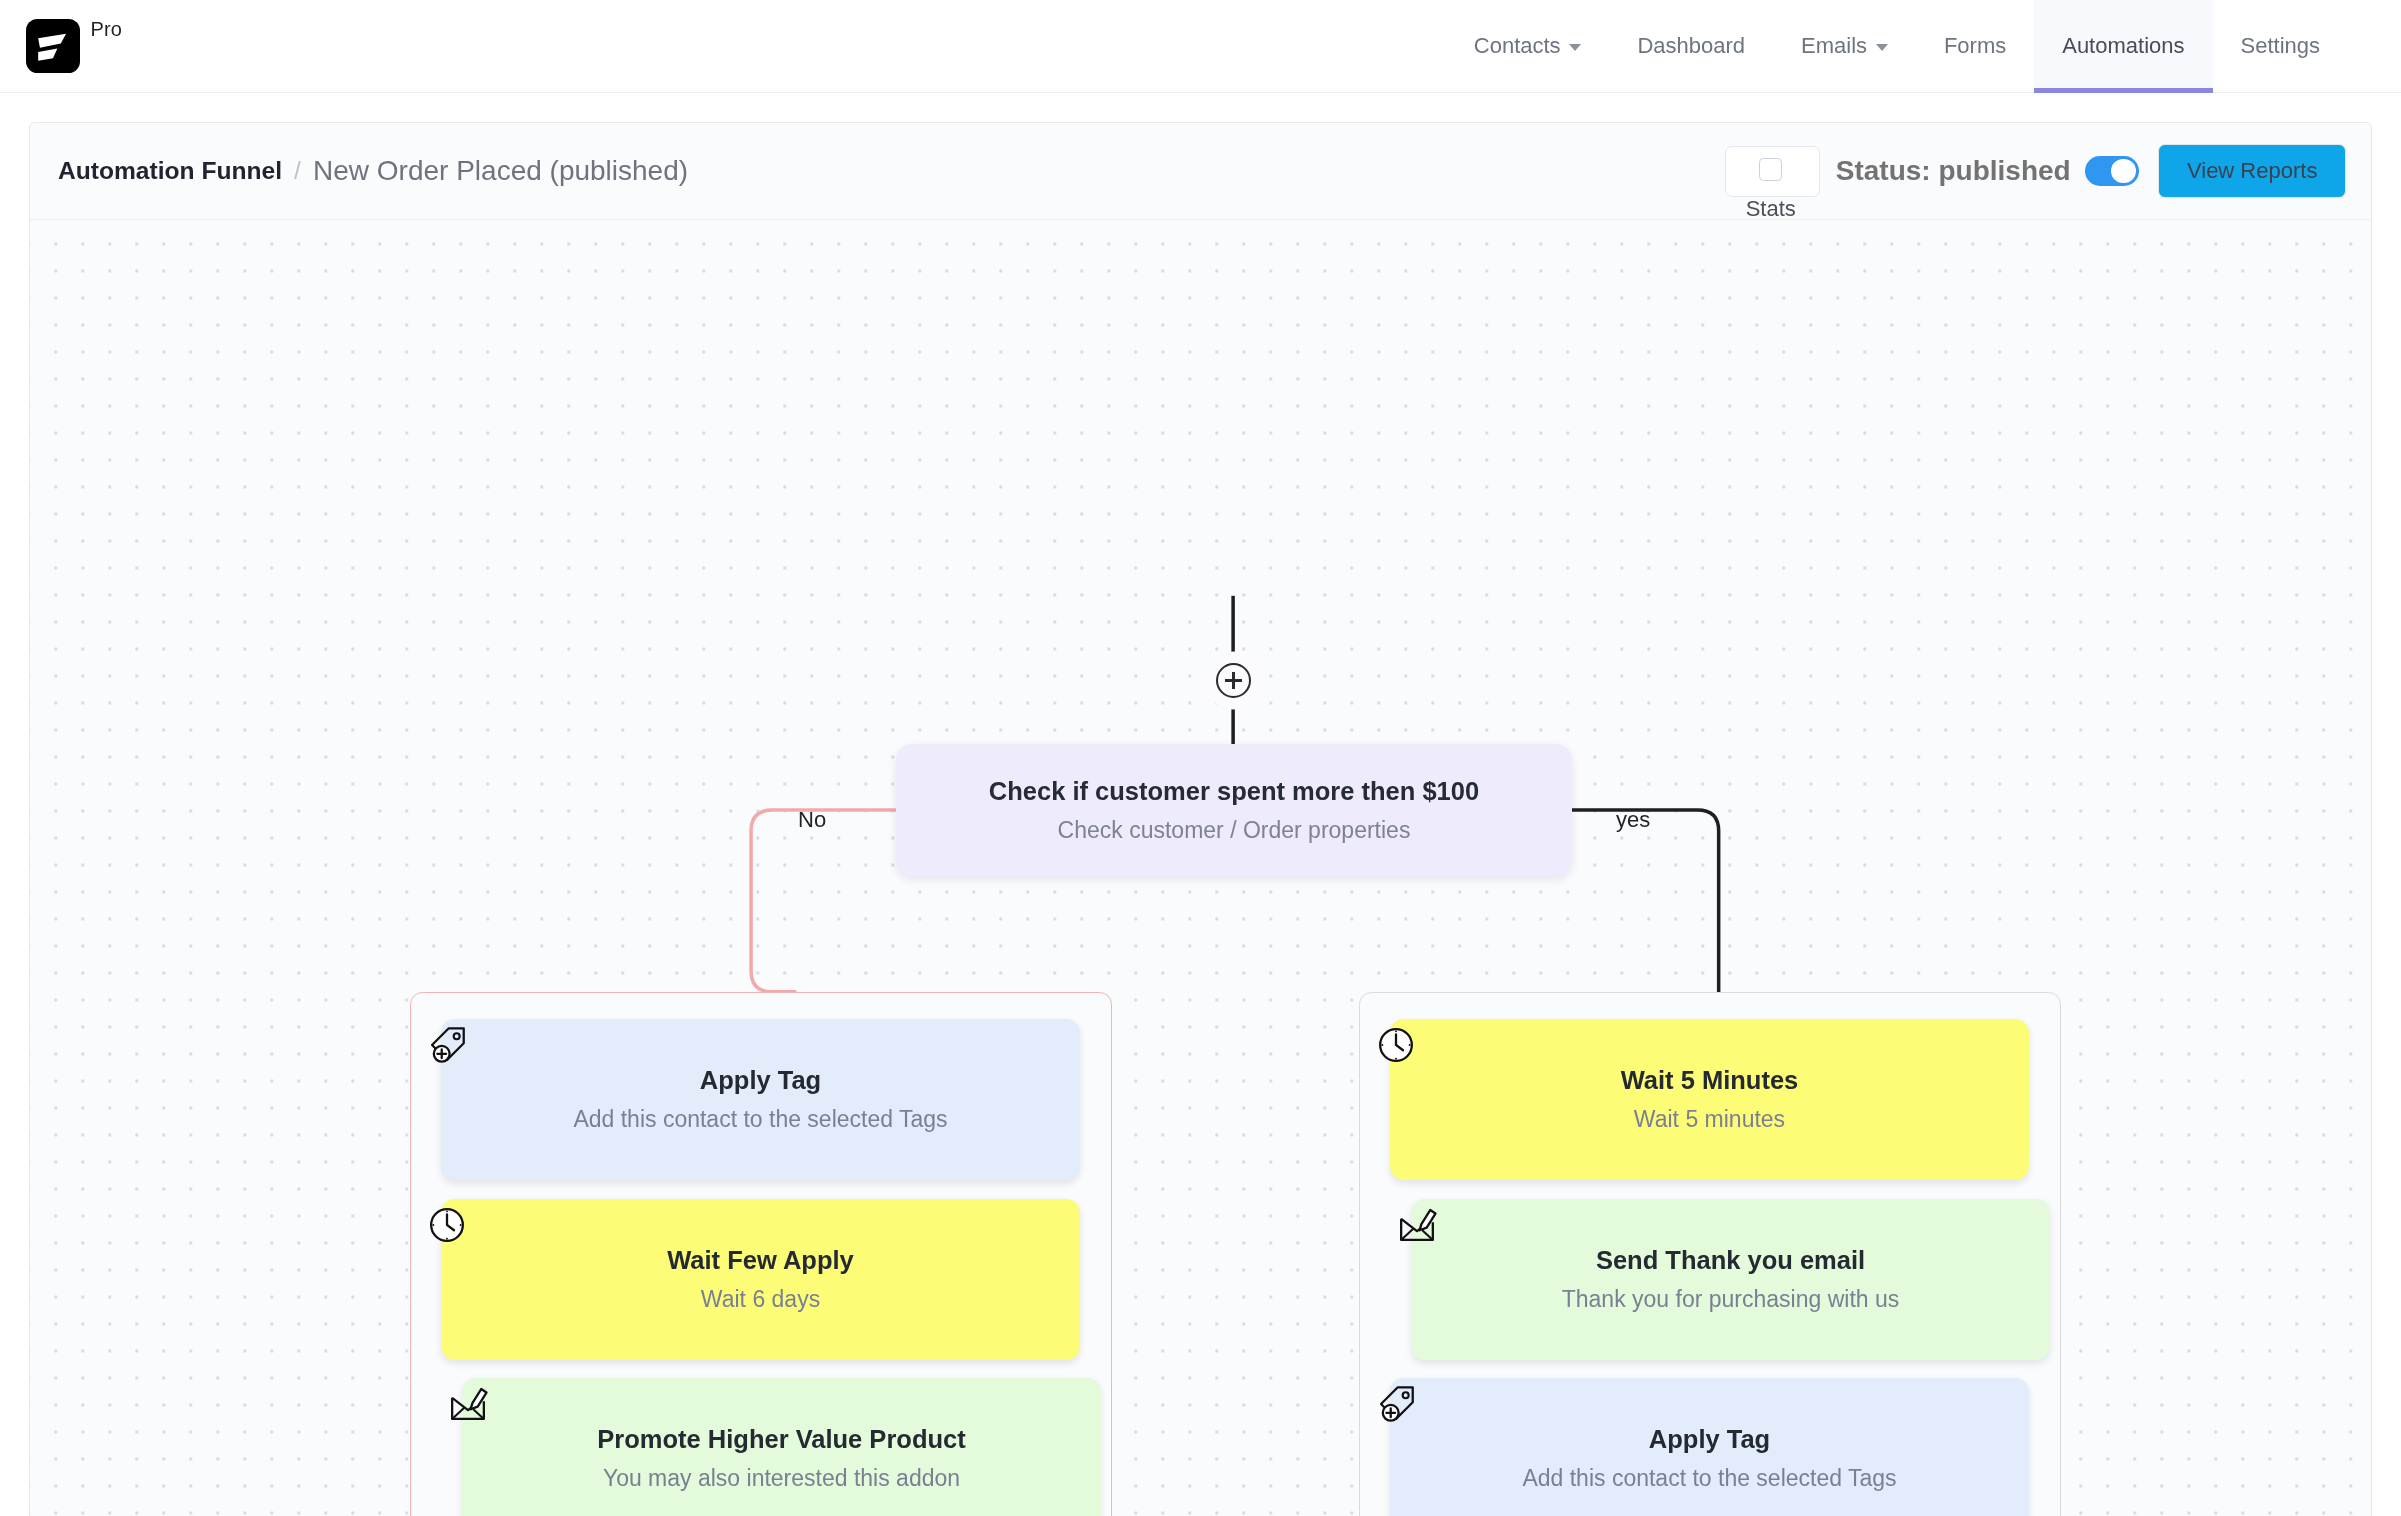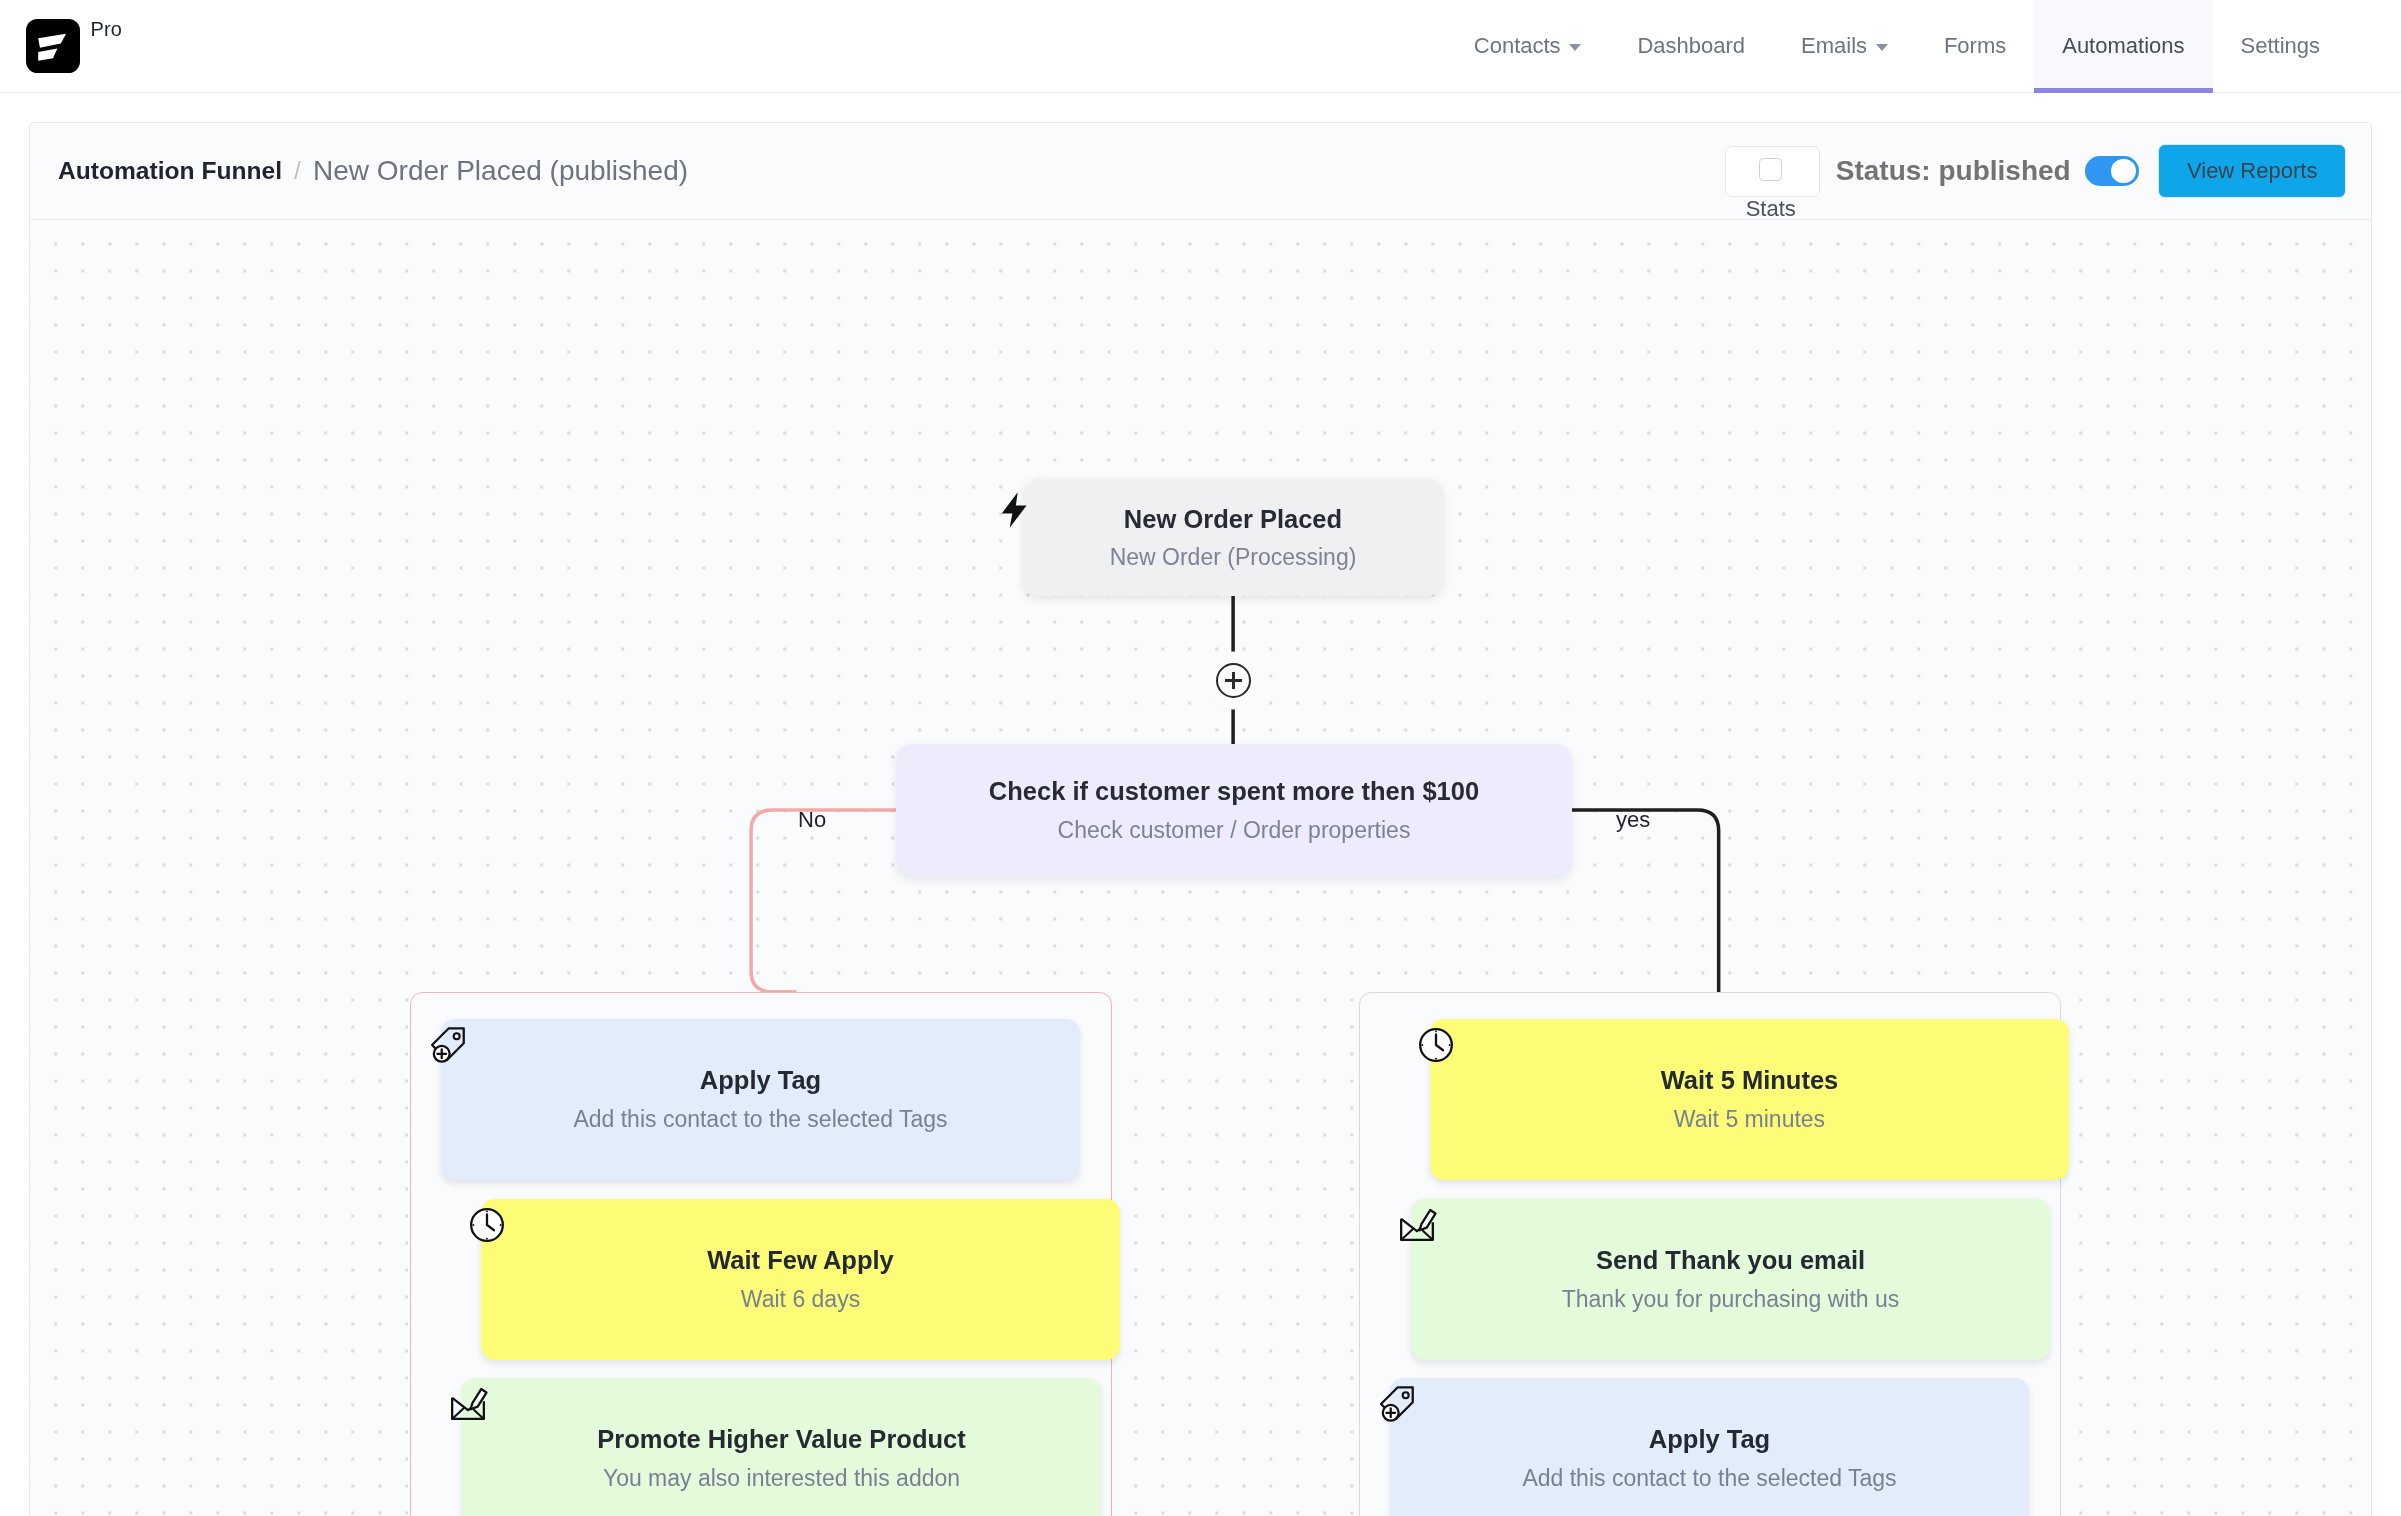--- a/index.html
+++ b/index.html
@@ -329,21 +329,21 @@
     margin-top: 10.5px;
     text-align: center;
   }
   .card-icon {
     position: absolute;
     left: -16px;
     top: 3.5px;
     width: 44px; height: 44px;
   }
   .c-blue   { background: #e2ecfa; }
-  .c-yellow { background: #fcfc77; margin-left: 40px; }
+  .c-yellow { background: #fcfc77; }
   .c-green  { background: #e3fadb; margin-left: 21px; }
 
   .slot-1 { top: 26px; }
   .slot-2 { top: 206px; }
   .slot-3 { top: 385px; }
 </style>
 </head>
 <body>
 
 <div class="topbar">
@@ -415,29 +415,20 @@
 
       <path d="M871 1637 L871 1476" stroke="#1f1f22" stroke-width="5" fill="none"></path>
       <path d="M1873 1637 L1873 1476" stroke="#1f1f22" stroke-width="5" fill="none"></path>
     </svg>
 
     <div class="plus-node"></div>
 
     <span class="branch-label label-no">No</span>
     <span class="branch-label label-yes">yes</span>
 
-    <div class="node trigger-node">
-      <span class="trigger-icon">
-        <svg width="46" height="46" viewBox="0 0 52 52">
-          <path d="M29 6 L11 30 L23 30 L20 46 L39 21 L27 21 Z" fill="#111114"></path>
-        </svg>
-      </span>
-      <div class="node-title">New Order Placed</div>
-      <div class="node-sub">New Order (Processing)</div>
-    </div>
 
     <div class="node cond-node">
       <div class="node-title">Check if customer spent more then $100</div>
       <div class="node-sub">Check customer / Order properties</div>
     </div>
 
     <div class="branch branch-left">
 
       <div class="card c-blue slot-1">
         <span class="card-icon">

